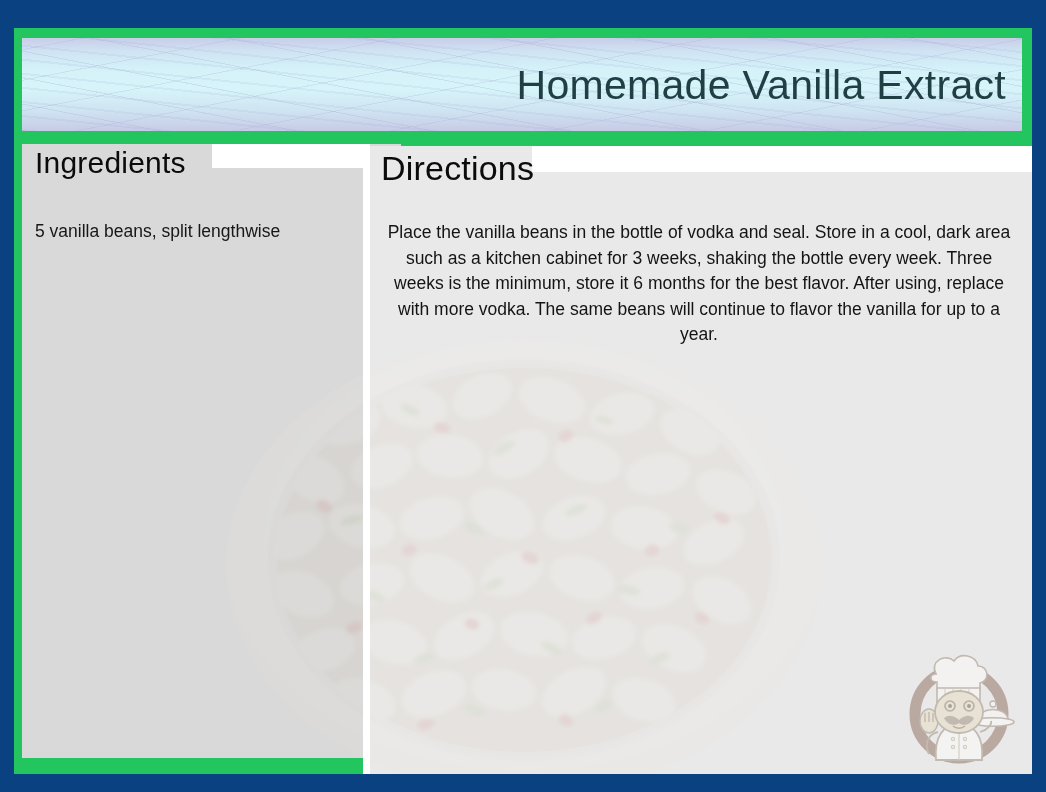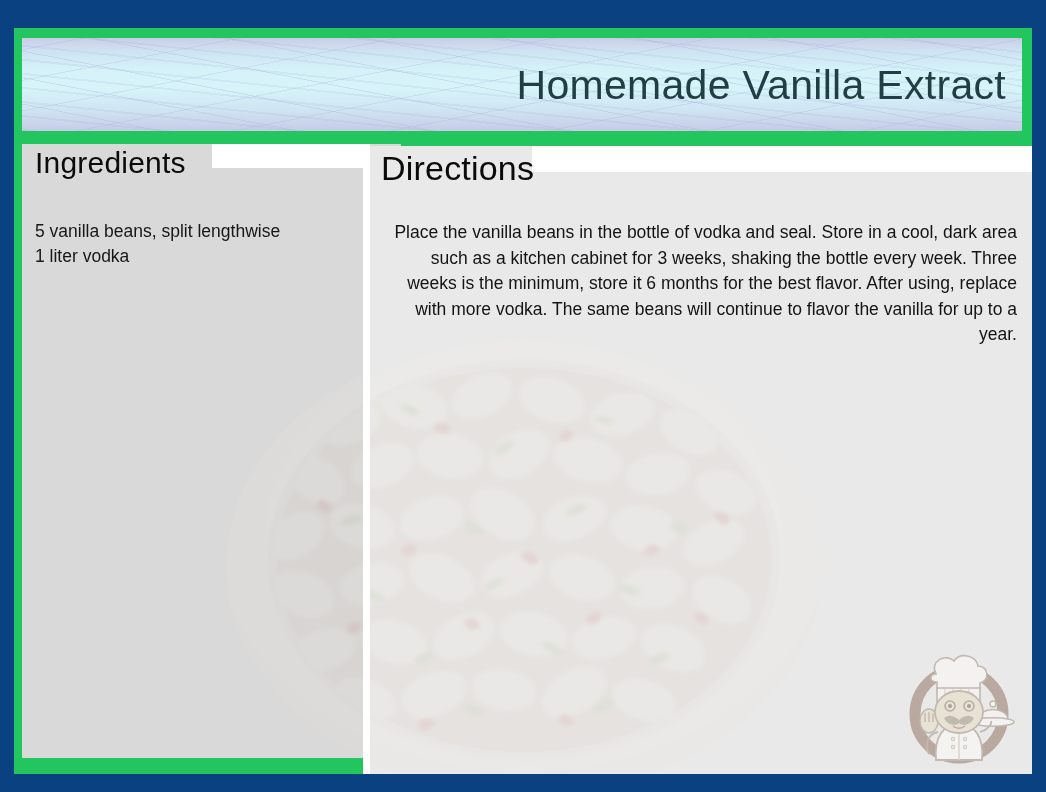--- a/index.html
+++ b/index.html
@@ -143,21 +143,21 @@
     letter-spacing: 0.2px;
   }
   #directions-body {
     position: absolute;
     left: 12px;
     top: 74px;
     width: 636px;
     font-size: 17.5px;
     line-height: 25.5px;
     color: #141414;
-    text-align: right;
+    text-align: center;
   }
 
   
   #photo {
     position: absolute;
     left: 160px;
     top: 300px;
     width: 700px;
     height: 470px;
     z-index: 3;
@@ -298,21 +298,20 @@
         </g>
         <ellipse cx="350" cy="232" rx="252" ry="197" fill="none" stroke="#e8e0d6" stroke-width="10" opacity="0.65"></ellipse>
       </svg>
     </div>
 
     <div id="panel-left">
       <div id="panel-left-tabcut"></div>
       <div id="label-ingredients">Ingredients</div>
       <div id="ingredients-body">
         <span class="ing-line">5 vanilla beans, split lengthwise</span>
-        <span class="ing-line">1 liter vodka</span>
       </div>
     </div>
 
     <div id="panel-gap"></div>
 
     <div id="panel-right">
       <div id="panel-right-tabcut"></div>
       <div id="label-directions">Directions</div>
       <div id="directions-body">Place the vanilla beans in the bottle of vodka and seal. Store in a cool, dark area such as a kitchen cabinet for 3 weeks, shaking the bottle every week. Three weeks is the minimum, store it 6 months for the best flavor. After using, replace with more vodka. The same beans will continue to flavor the vanilla for up to a year.</div>
     </div>

